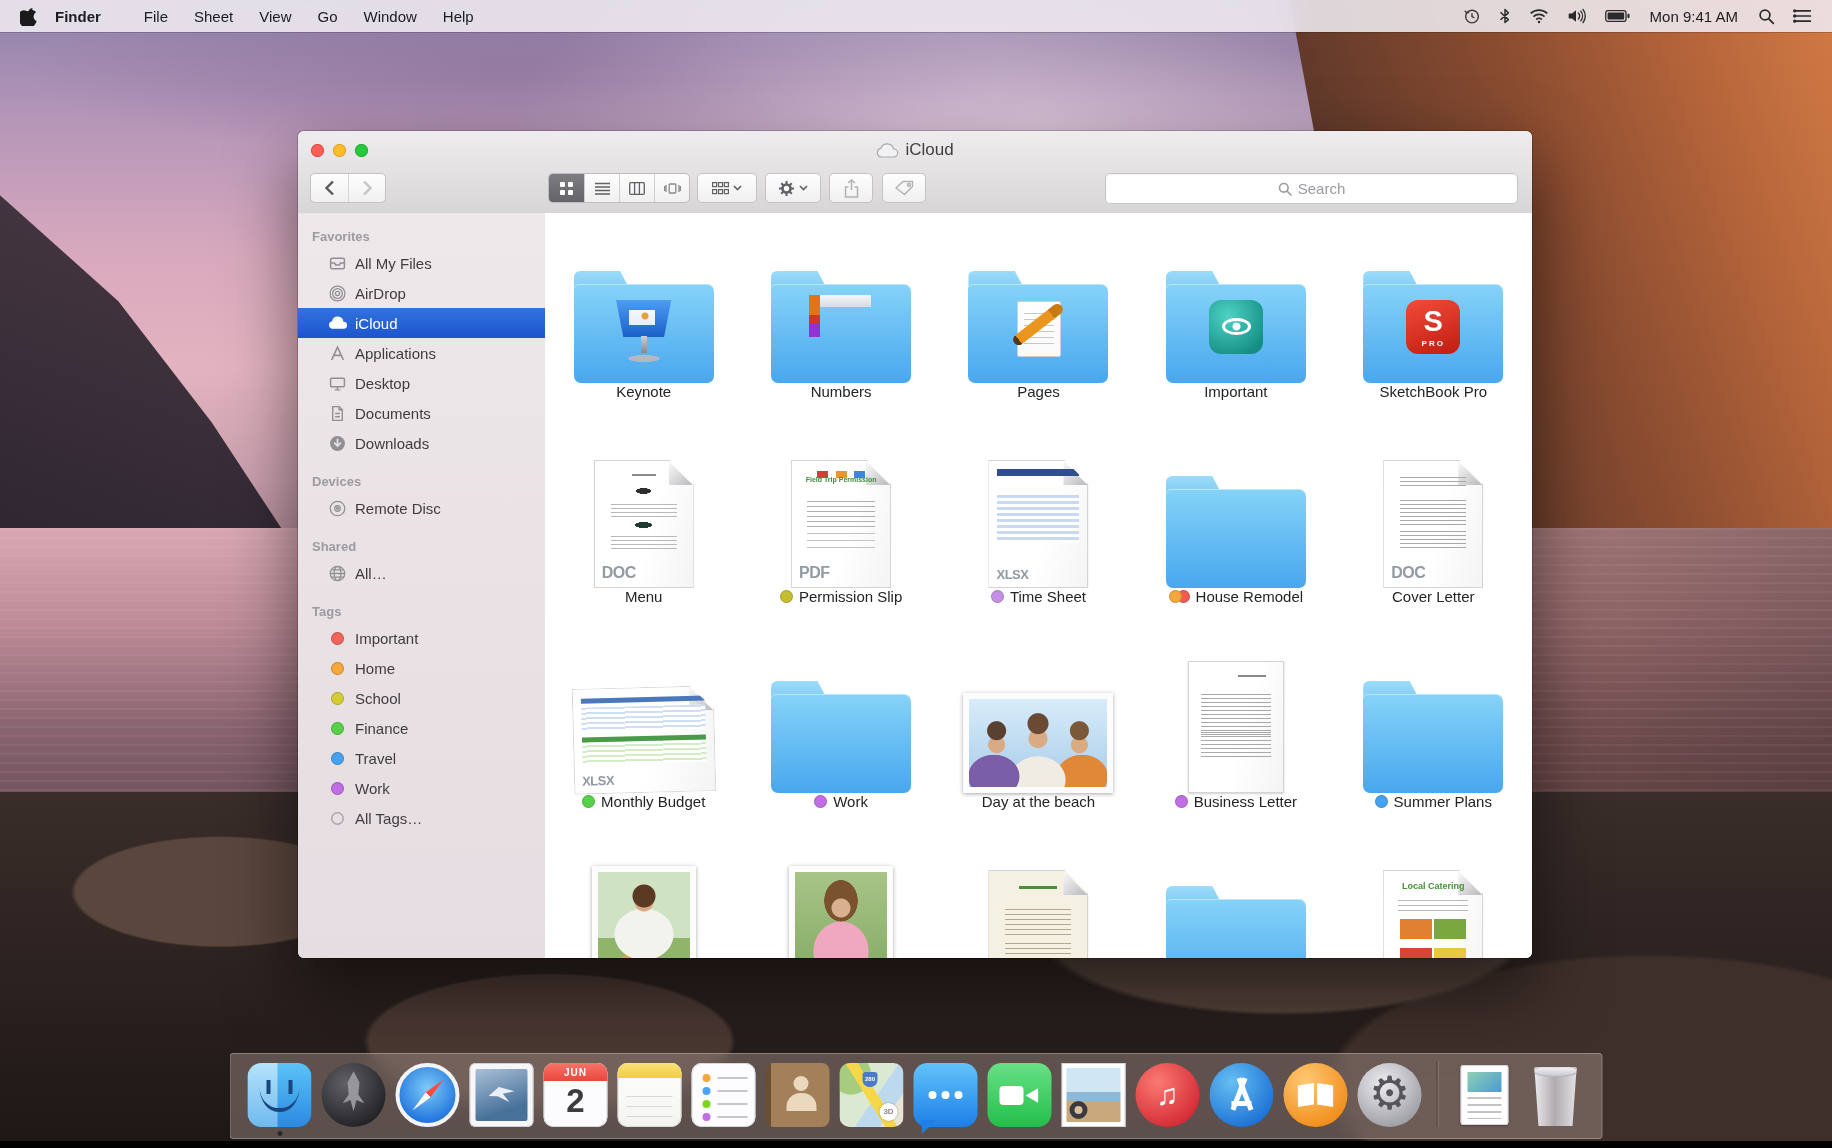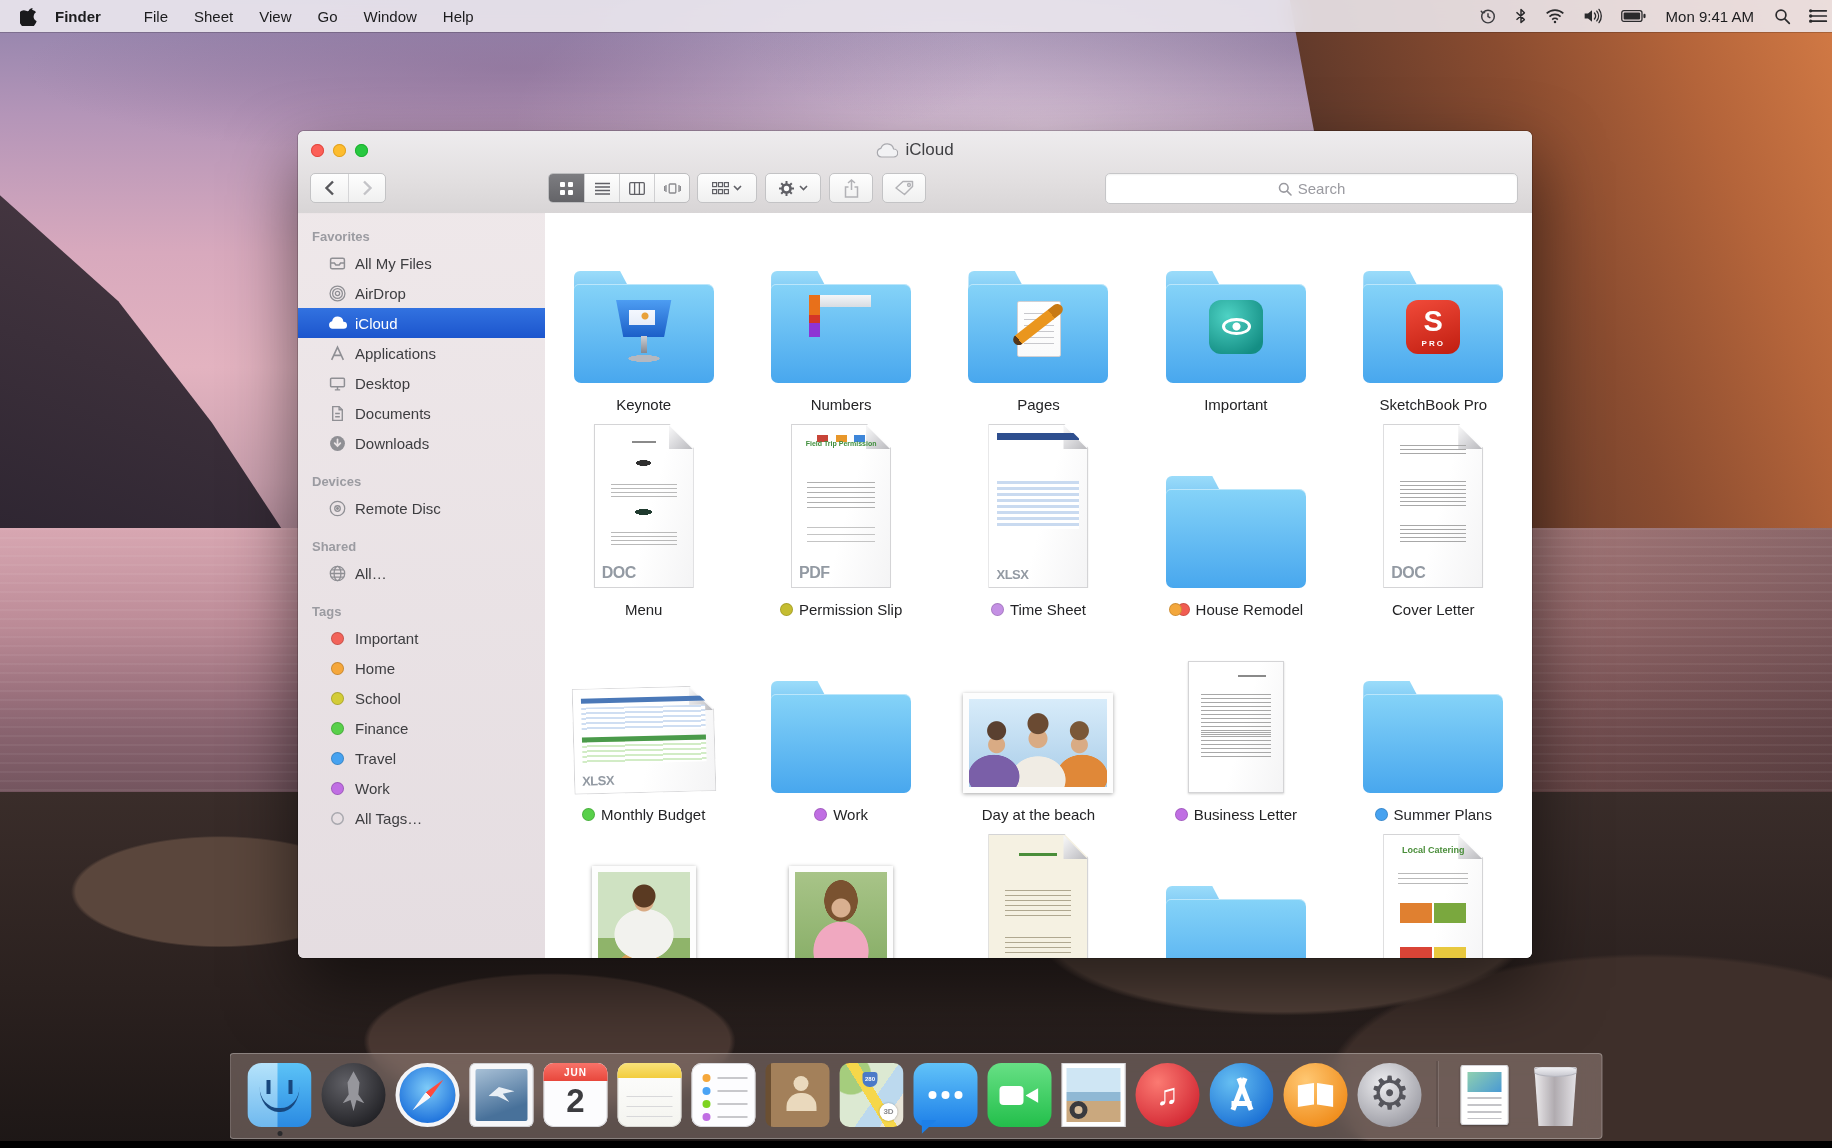--- a/index.html
+++ b/index.html
@@ -34,21 +34,21 @@
     border-radius:50% 45% 48% 50%/60% 55% 45% 40%;box-shadow:0 14px 26px rgba(18,11,9,.55)}
   #bstrip{position:absolute;left:0;right:0;bottom:0;height:7px;background:#000;z-index:60}
 
   
   #menubar{position:absolute;left:0;top:0;right:0;height:32px;z-index:40;
     display:flex;align-items:center;background:rgba(238,234,240,.88);
     box-shadow:0 1px 0 rgba(0,0,0,.18);backdrop-filter:blur(12px);color:#1c1c1e;font-size:15px}
   #menubar .apple{margin:0 18px 0 20px;display:flex}
   #menubar .appname{font-weight:bold;margin-right:43px}
   .mitem{margin-right:26px;cursor:default}
-  #mright{margin-left:auto;display:flex;align-items:center;gap:18px;padding-right:4px}
+  #mright{margin-left:auto;display:flex;align-items:center;gap:18px;padding-right:20px}
   #mright svg{display:block}
   .clock{font-size:15px;margin:0 2px}
 
   
   #win{position:absolute;left:298px;top:131px;width:1234px;height:827px;z-index:20;
     border-radius:6px;background:#fff;box-shadow:0 30px 70px rgba(0,0,0,.55),0 0 0 1px rgba(0,0,0,.18);
     overflow:hidden}
   .whead{position:absolute;top:0;left:0;right:0;height:82px;border-radius:6px 6px 0 0;
     background:linear-gradient(180deg,#eeecee 0%,#e2dfe0 60%,#d8d5d6 100%);
     border-bottom:1px solid #b6b2b3}
@@ -95,21 +95,21 @@
   .srow.sel .sic{color:#fff}
   .sdot{width:13px;height:13px;border-radius:50%;box-shadow:inset 0 0 0 1px rgba(0,0,0,.18)}
   .sdot.outline{background:transparent;box-shadow:inset 0 0 0 1.5px #a8a8ae}
 
   
   .main{position:absolute;left:247px;top:82px;right:0;bottom:0;background:#fff;overflow:hidden}
   .grow{display:flex;height:205px}
   #grid{padding-top:22px}
   .cell{flex:0 0 20%;display:flex;flex-direction:column;align-items:center}
   .slot{height:148px;display:flex;align-items:flex-end;justify-content:center}
-  .cap{margin-top:13px;display:flex;align-items:center;justify-content:flex-start}
+  .cap{display:flex;align-items:center;justify-content:flex-start}
   .lbl{font-size:15px;color:#242426}
   .dot{width:13px;height:13px;border-radius:50%;margin-right:6px;position:relative;z-index:2;
     box-shadow:inset 0 0 0 1px rgba(0,0,0,.15)}
   .dot:nth-of-type(2){margin-left:-11px;z-index:1}
 
   
   .folder{position:relative;width:140px;height:112px}
   .ftab{position:absolute;top:0;left:0;width:58px;height:22px;border-radius:6px 2px 0 0;
     background:linear-gradient(#9bdcfa,#7cc8f4);clip-path:polygon(0 0,80% 0,100% 100%,0 100%)}
   .fbody{position:absolute;left:0;right:0;top:13px;bottom:0;border-radius:5px 7px 7px 7px;
@@ -145,21 +145,21 @@
     border:3px solid #fff;border-radius:50%;
     background:radial-gradient(circle,#fff 0 3.5px,transparent 4.5px)}
   .fa-sketchbook::before{left:5px;top:5px;width:54px;height:54px;border-radius:12px;
     background:linear-gradient(160deg,#f14b3a,#c01d10)}
   .fa-sketchbook .big{position:absolute;left:5px;top:12px;width:54px;text-align:center;
     font-weight:bold;font-size:29px;line-height:1;color:#fff;z-index:2}
   .fa-sketchbook .small{position:absolute;left:5px;top:44px;width:54px;text-align:center;
     font-weight:bold;font-size:8px;letter-spacing:2px;color:#fff;z-index:2}
 
   
-  .page{position:relative;width:100px;height:164px;background:linear-gradient(105deg,#fff 55%,#f4f4f5);
+  .page{position:relative;width:100px;height:128px;background:linear-gradient(105deg,#fff 55%,#f4f4f5);
     border:1px solid #d4d4d6;box-sizing:border-box;box-shadow:0 1px 2px rgba(0,0,0,.18);
     clip-path:polygon(0 0,calc(100% - 24px) 0,100% 24px,100% 100%,0 100%)}
   .page.nofold{clip-path:none}
   .fold{position:absolute;top:0;right:0;width:24px;height:24px;
     background:linear-gradient(135deg,#f4f4f5 10%,#d7d7da 55%,#b9b9bd 100%);
     clip-path:polygon(0 0,100% 100%,0 100%)}
   .badge{position:absolute;left:7px;bottom:5px;font-weight:bold;font-size:16px;
     color:#939aa3;letter-spacing:-.5px}
   .badge.small{font-size:13px}
   .art{position:absolute;left:8px;right:8px;top:8px;bottom:26px;background-repeat:no-repeat}

